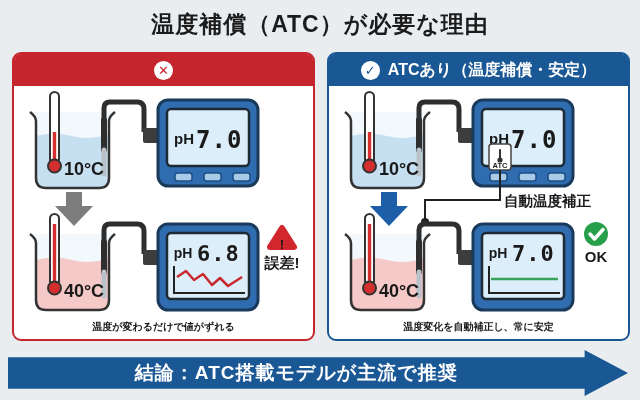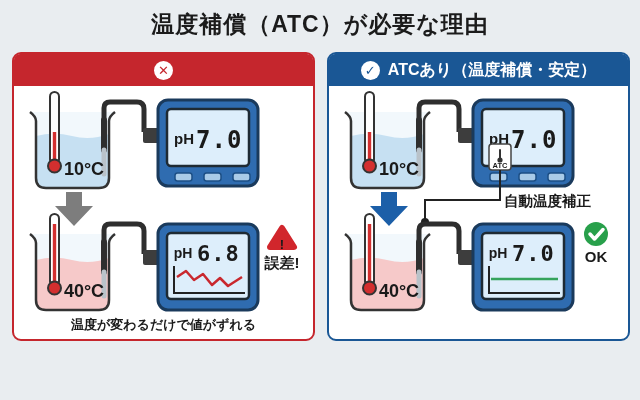--- a/index.html
+++ b/index.html
@@ -15,21 +15,21 @@
          color:#fff;font-weight:800;font-size:16px;border-radius:6px 6px 0 0;}
   .panel.red .panel-header{background:#c5262d;}
   .panel.blue .panel-header{background:#1a5795;}
   .icon-circle{width:19px;height:19px;border-radius:50%;background:#fff;
          display:flex;align-items:center;justify-content:center;
          font-size:13px;font-weight:800;line-height:1;}
   .panel.red .icon-circle{color:#c5262d;}
   .panel.blue .icon-circle{color:#1a5795;}
   .illus{position:absolute;top:32px;left:0;}
   .caption{position:absolute;left:0;right:0;bottom:5px;text-align:center;
-         font-size:13px;font-weight:800;color:#1a1a1a;}
+         font-size:10px;font-weight:800;color:#1a1a1a;}
   .banner{position:absolute;left:8px;top:349px;width:620px;height:48px;background:#1a5795;
          clip-path:polygon(0 17%,93% 17%,93% 2%,100% 50%,93% 98%,93% 83%,0 83%);}
   .banner-text{position:absolute;left:0;top:0;width:93%;height:100%;
          display:flex;align-items:center;justify-content:center;
          color:#fff;font-size:19px;font-weight:800;letter-spacing:1px;}
   svg text{font-family:"Liberation Sans","DejaVu Sans",sans-serif;font-weight:800;fill:#1a1a1a;}
   svg text.seg{font-family:"DejaVu Sans Mono",monospace;font-weight:700;letter-spacing:1px;}
 </style>
 </head>
 <body>
@@ -183,16 +183,20 @@
         <line x1="162" y1="193" x2="229" y2="193" stroke="#35a35c" stroke-width="2.5"></line>
       </g>
 
       <g>
         <circle cx="267" cy="148" r="12" fill="#28a04b"></circle>
         <path d="M261,148 L265.5,153 L274,143.5" fill="none" stroke="#fff" stroke-width="3.5" stroke-linecap="round" stroke-linejoin="round"></path>
       </g>
       <text x="267" y="176" text-anchor="middle" font-size="15" fill="#1f8e41">OK</text>
     </svg>
 
+    <div class="caption">温度変化を自動補正し、常に安定</div>
   </div>
 
+  <div class="banner">
+    <div class="banner-text">結論：ATC搭載モデルが主流で推奨</div>
+  </div>
 
 </div>
 
 </body></html>

